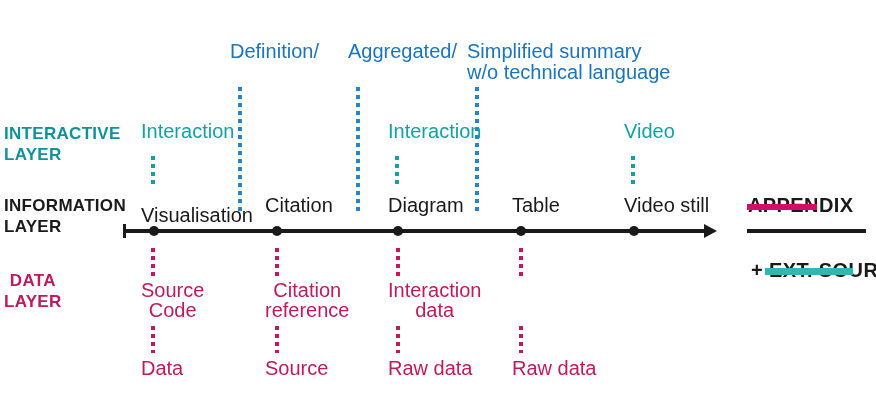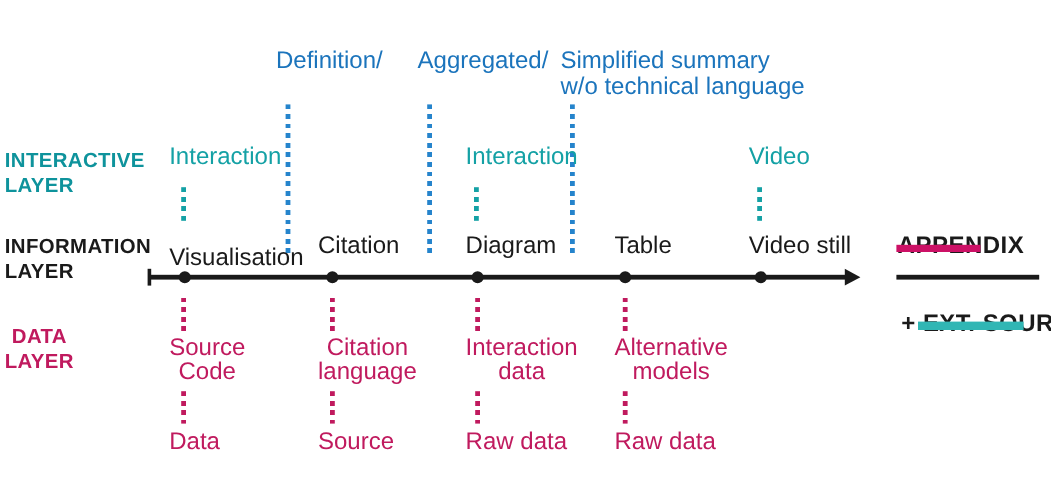--- a/index.html
+++ b/index.html
@@ -103,29 +103,25 @@
   <div class="vdots vd-mag" style="left:275px;top:248px;height:28px;"></div>
   <div class="vdots vd-mag" style="left:396px;top:248px;height:28px;"></div>
   <div class="vdots vd-mag" style="left:519px;top:248px;height:28px;"></div>
 
   <div class="abs txt c-mag" style="left:141px;top:280px;line-height:20px;">
     <div>Source</div>
     <div>Code</div>
   </div>
   <div class="abs txt c-mag" style="left:265px;top:280px;line-height:20px;">
     <div>Citation</div>
-    <div>language</div>
+    <div>reference</div>
   </div>
   <div class="abs txt c-mag" style="left:388px;top:280px;line-height:20px;">
     <div>Interaction</div>
     <div>data</div>
-  </div>
-  <div class="abs txt c-mag" style="left:512px;top:280px;line-height:20px;">
-    <div>Alternative</div>
-    <div>models</div>
   </div>
 
   <div class="vdots vd-mag" style="left:151px;top:326px;height:27px;"></div>
   <div class="vdots vd-mag" style="left:275px;top:326px;height:27px;"></div>
   <div class="vdots vd-mag" style="left:396px;top:326px;height:27px;"></div>
   <div class="vdots vd-mag" style="left:519px;top:326px;height:27px;"></div>
 
   <div class="abs txt c-mag" style="left:141px;top:358px;">Data</div>
   <div class="abs txt c-mag" style="left:265px;top:358px;">Source</div>
   <div class="abs txt c-mag" style="left:388px;top:358px;">Raw data</div>

